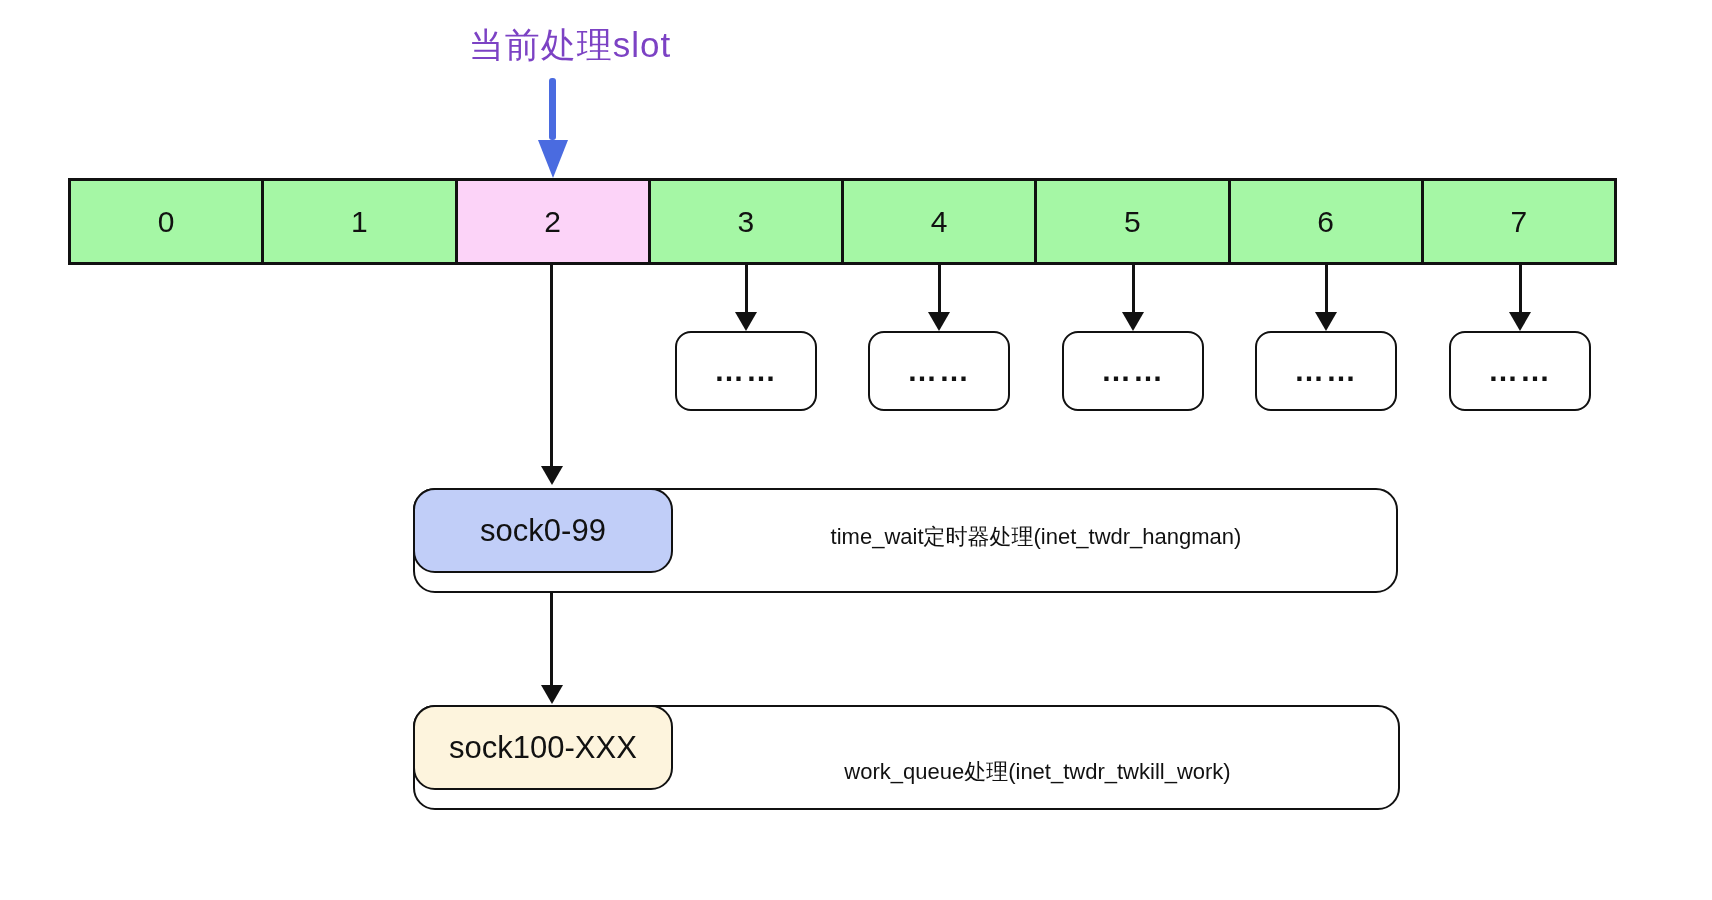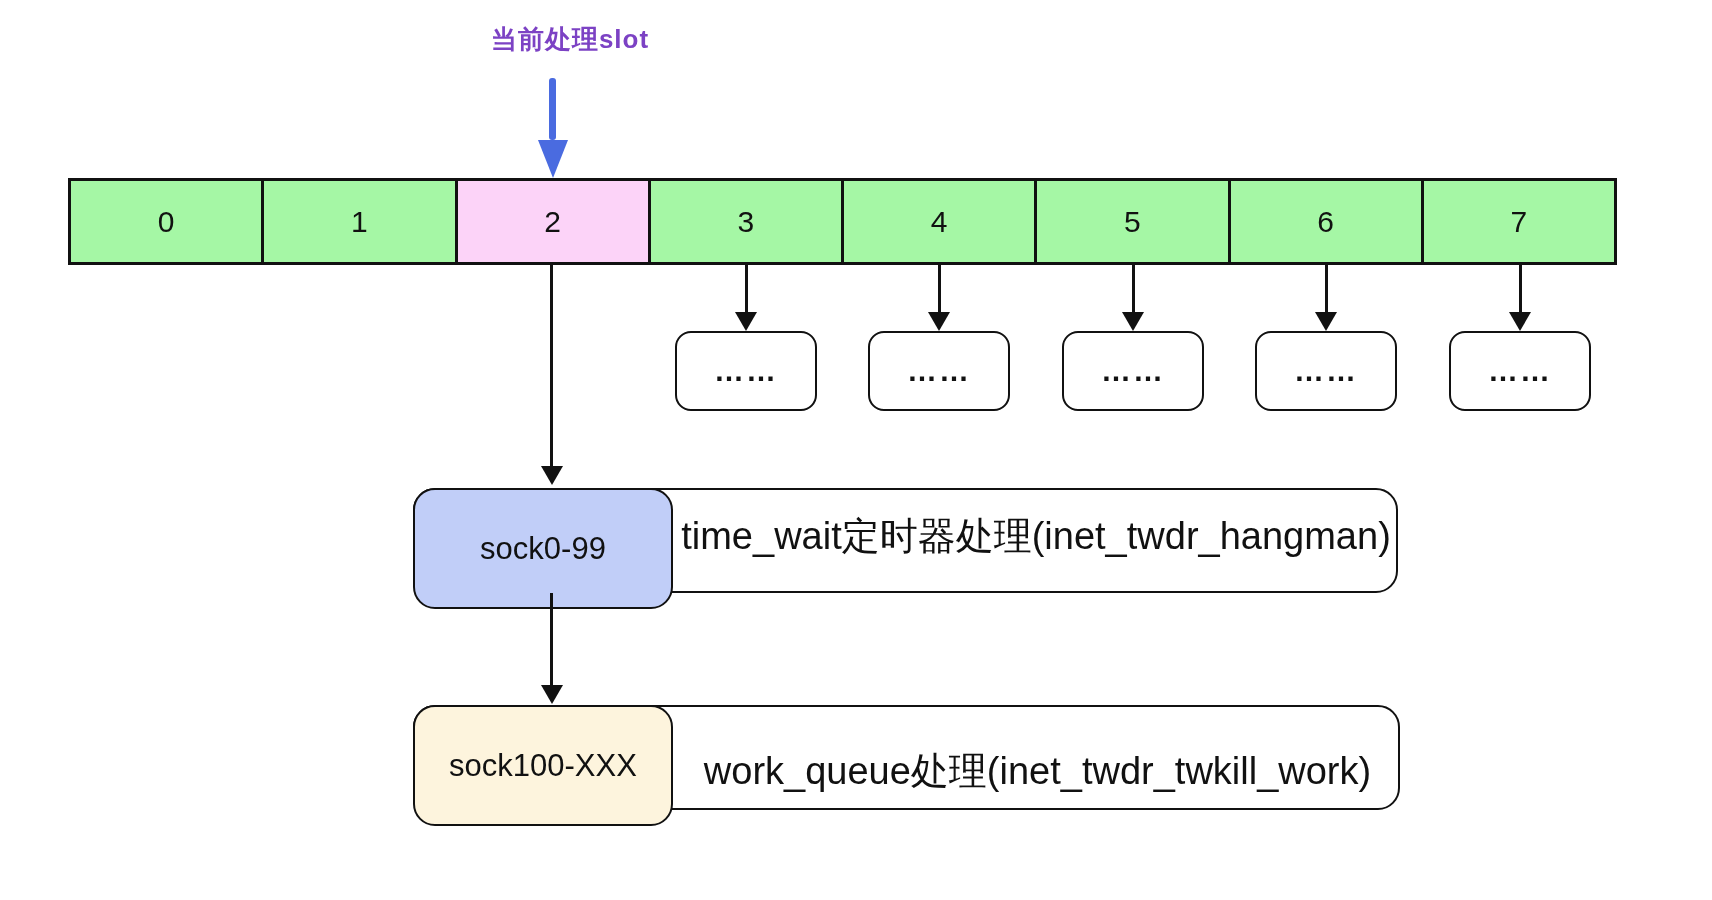--- a/index.html
+++ b/index.html
@@ -4,21 +4,21 @@
 <style>
   html,body{margin:0;padding:0;background:#ffffff;}
   .canvas{
     position:relative;width:1712px;height:900px;background:#ffffff;overflow:hidden;
     font-family:"Liberation Sans","DejaVu Sans",sans-serif;color:#111;
   }
   .abs{position:absolute;}
   
   .title{
     left:370px;top:22px;width:400px;text-align:center;
-    font-size:26px;font-weight:700;color:var(--title-purple,#7c42c4);
+    font-size:35px;font-weight:400;color:var(--title-purple,#7c42c4);
     letter-spacing:1px;
   }
   
   .shaft{background:var(--line-black,#111);}
   .head{width:0;height:0;border-left:11px solid transparent;border-right:11px solid transparent;border-top:19px solid var(--line-black,#111);}
   .blue-shaft{background:var(--pointer-blue,#4a6be0);border-radius:3px;}
   .blue-head{width:0;height:0;border-left:15px solid transparent;border-right:15px solid transparent;border-top:38px solid var(--pointer-blue,#4a6be0);}
   
   .slot-row{
     left:68px;top:178px;width:1549px;height:87px;
@@ -39,31 +39,31 @@
     display:flex;align-items:center;justify-content:center;
     font-size:30px;font-weight:700;letter-spacing:2px;box-sizing:border-box;
   }
   
   .flow-outer{
     left:413px;width:985px;height:105px;
     border:2.5px solid var(--line-black,#111);border-radius:22px;background:#fff;
     box-sizing:border-box;
   }
   .flow-tag{
-    left:413px;width:260px;height:121px;
+    left:413px;width:260px;height:85px;
     border:2.5px solid var(--line-black,#111);border-radius:22px;
     display:flex;align-items:center;justify-content:center;
     font-size:31px;box-sizing:border-box;
   }
   .flow-tag.blue{background:var(--tag-blue,#c1cef8);}
   .flow-tag.cream{background:var(--tag-cream,#fdf4dd);align-items:center;}
   .flow-desc{
     left:675px;width:722px;height:97px;
     display:flex;align-items:center;justify-content:center;
-    font-size:38px;
+    font-size:22px;
   }
 </style>
 </head>
 <body>
 
 <div class="canvas">
 
   <div class="abs title">当前处理slot</div>
   <div class="abs blue-shaft" style="left:549px;top:78px;width:7px;height:62px;"></div>
   <div class="abs blue-head" style="left:538px;top:140px;"></div>

